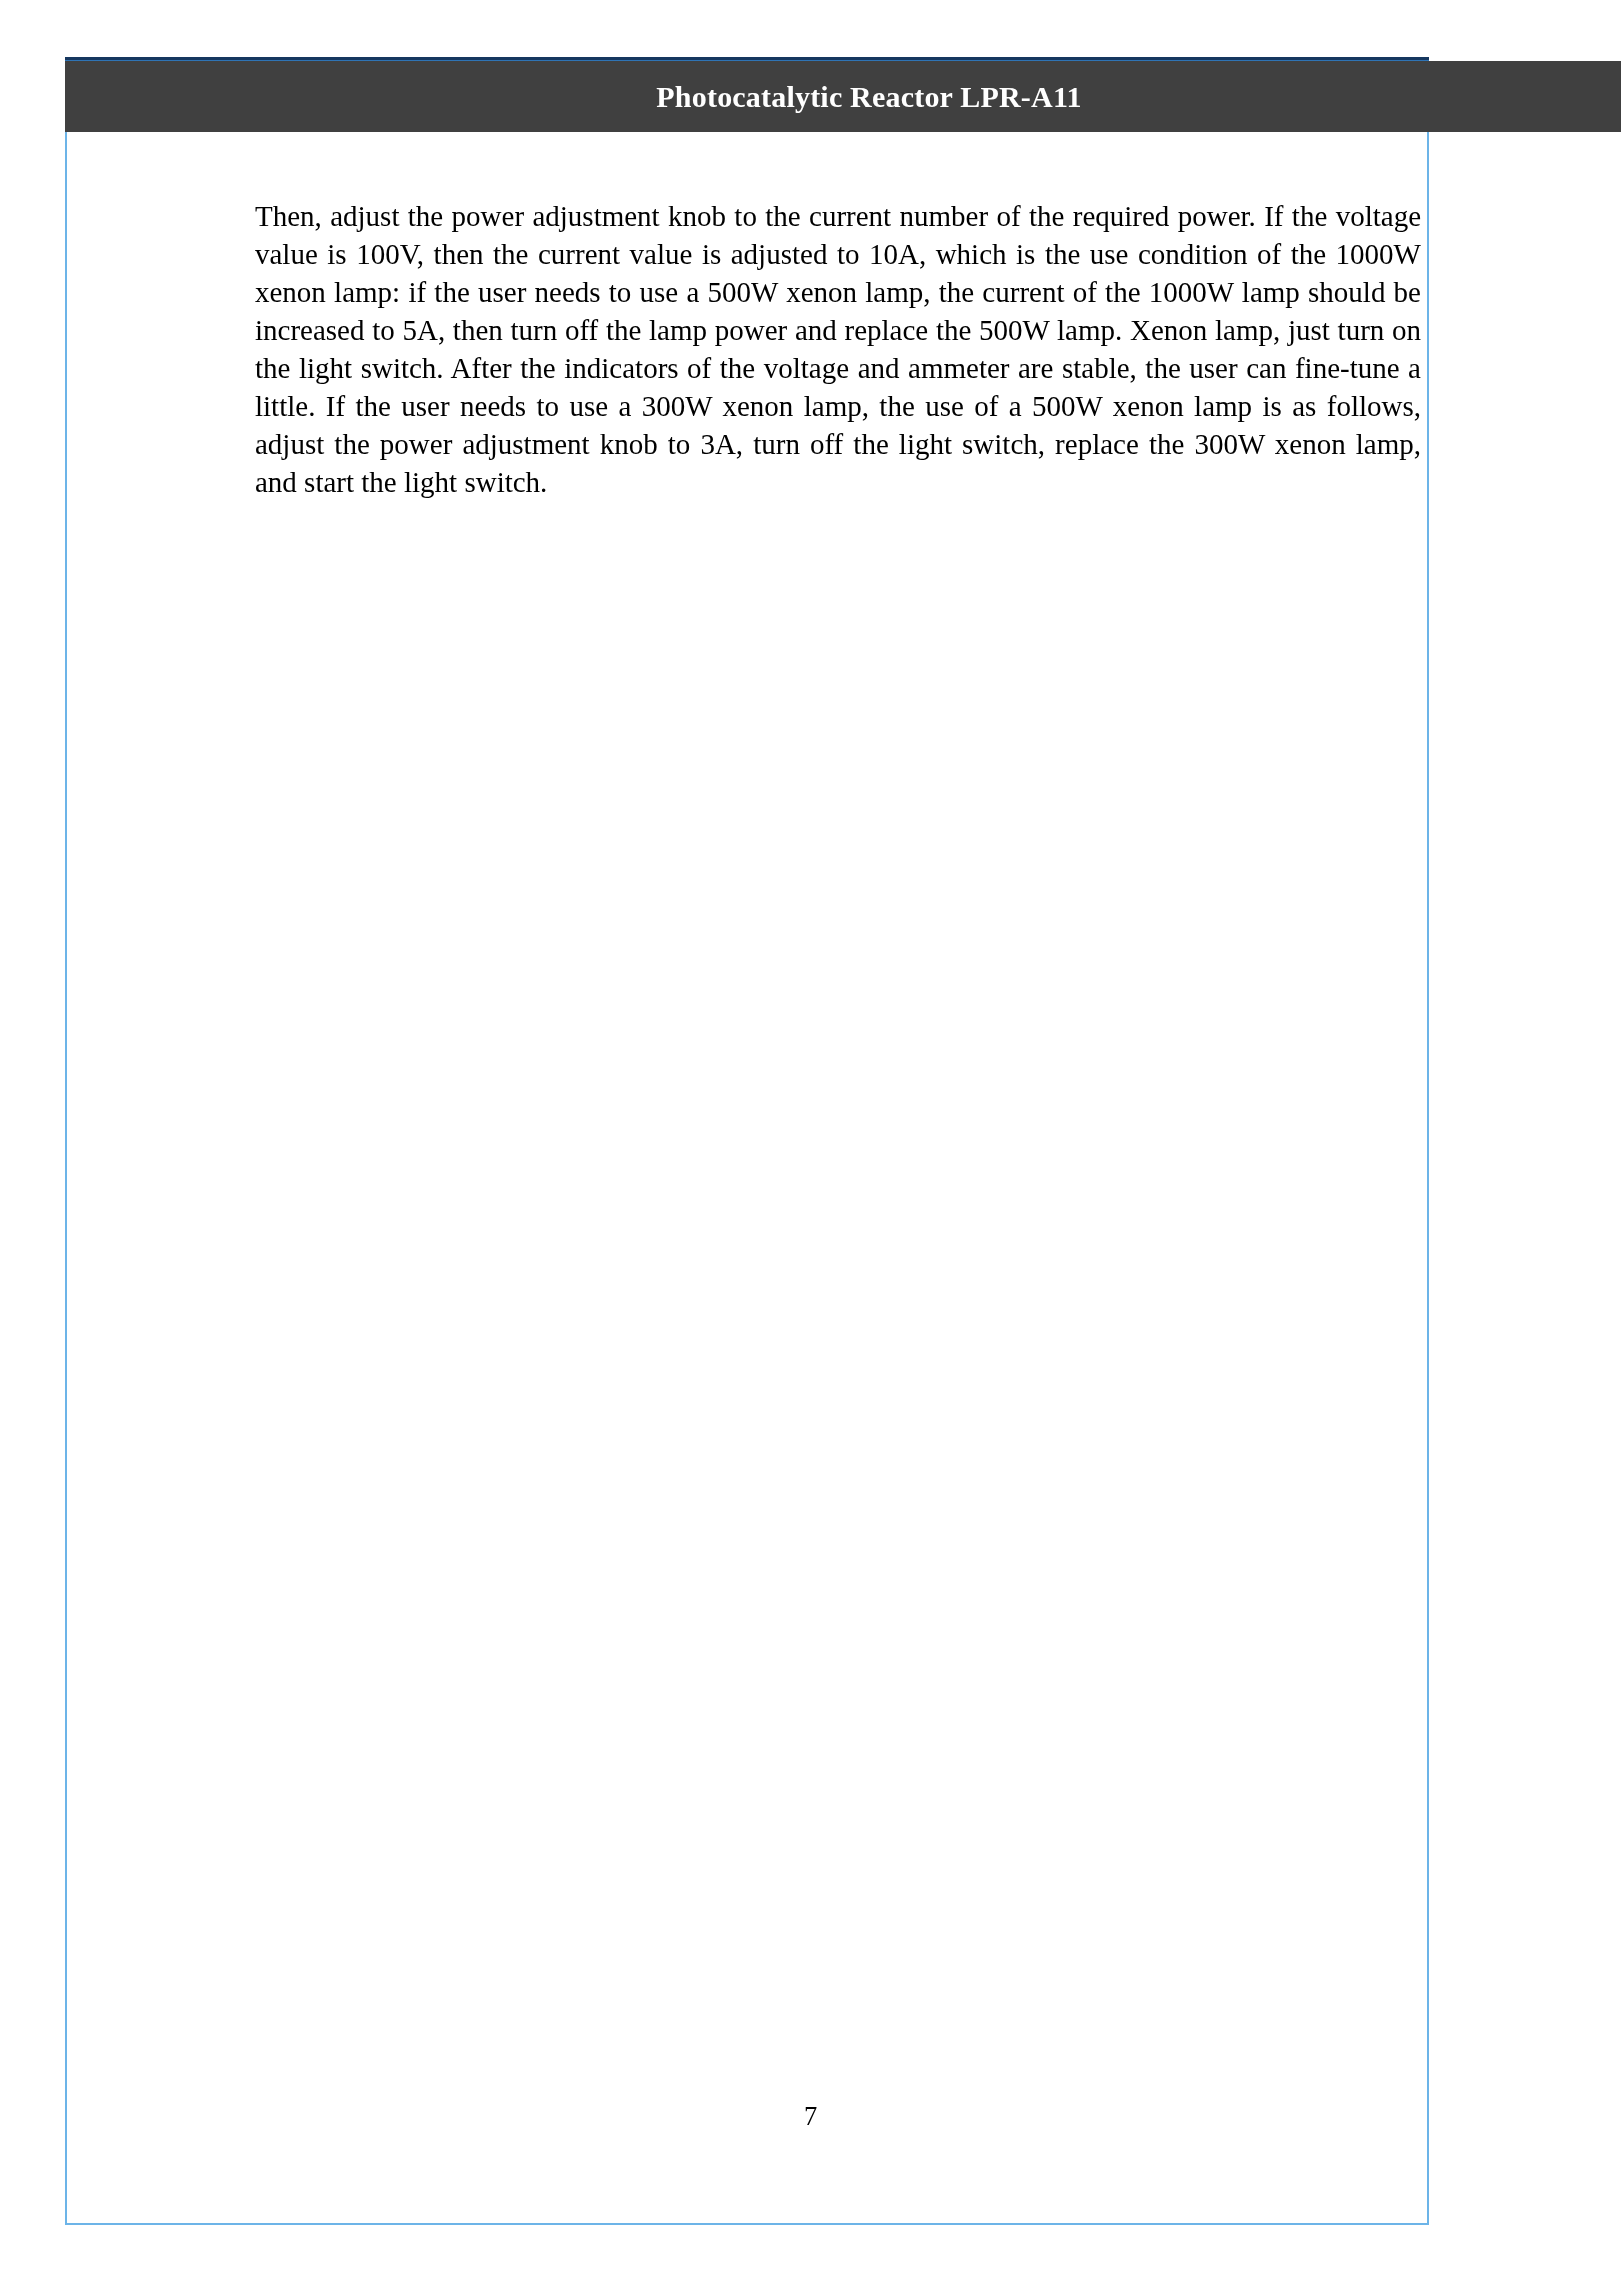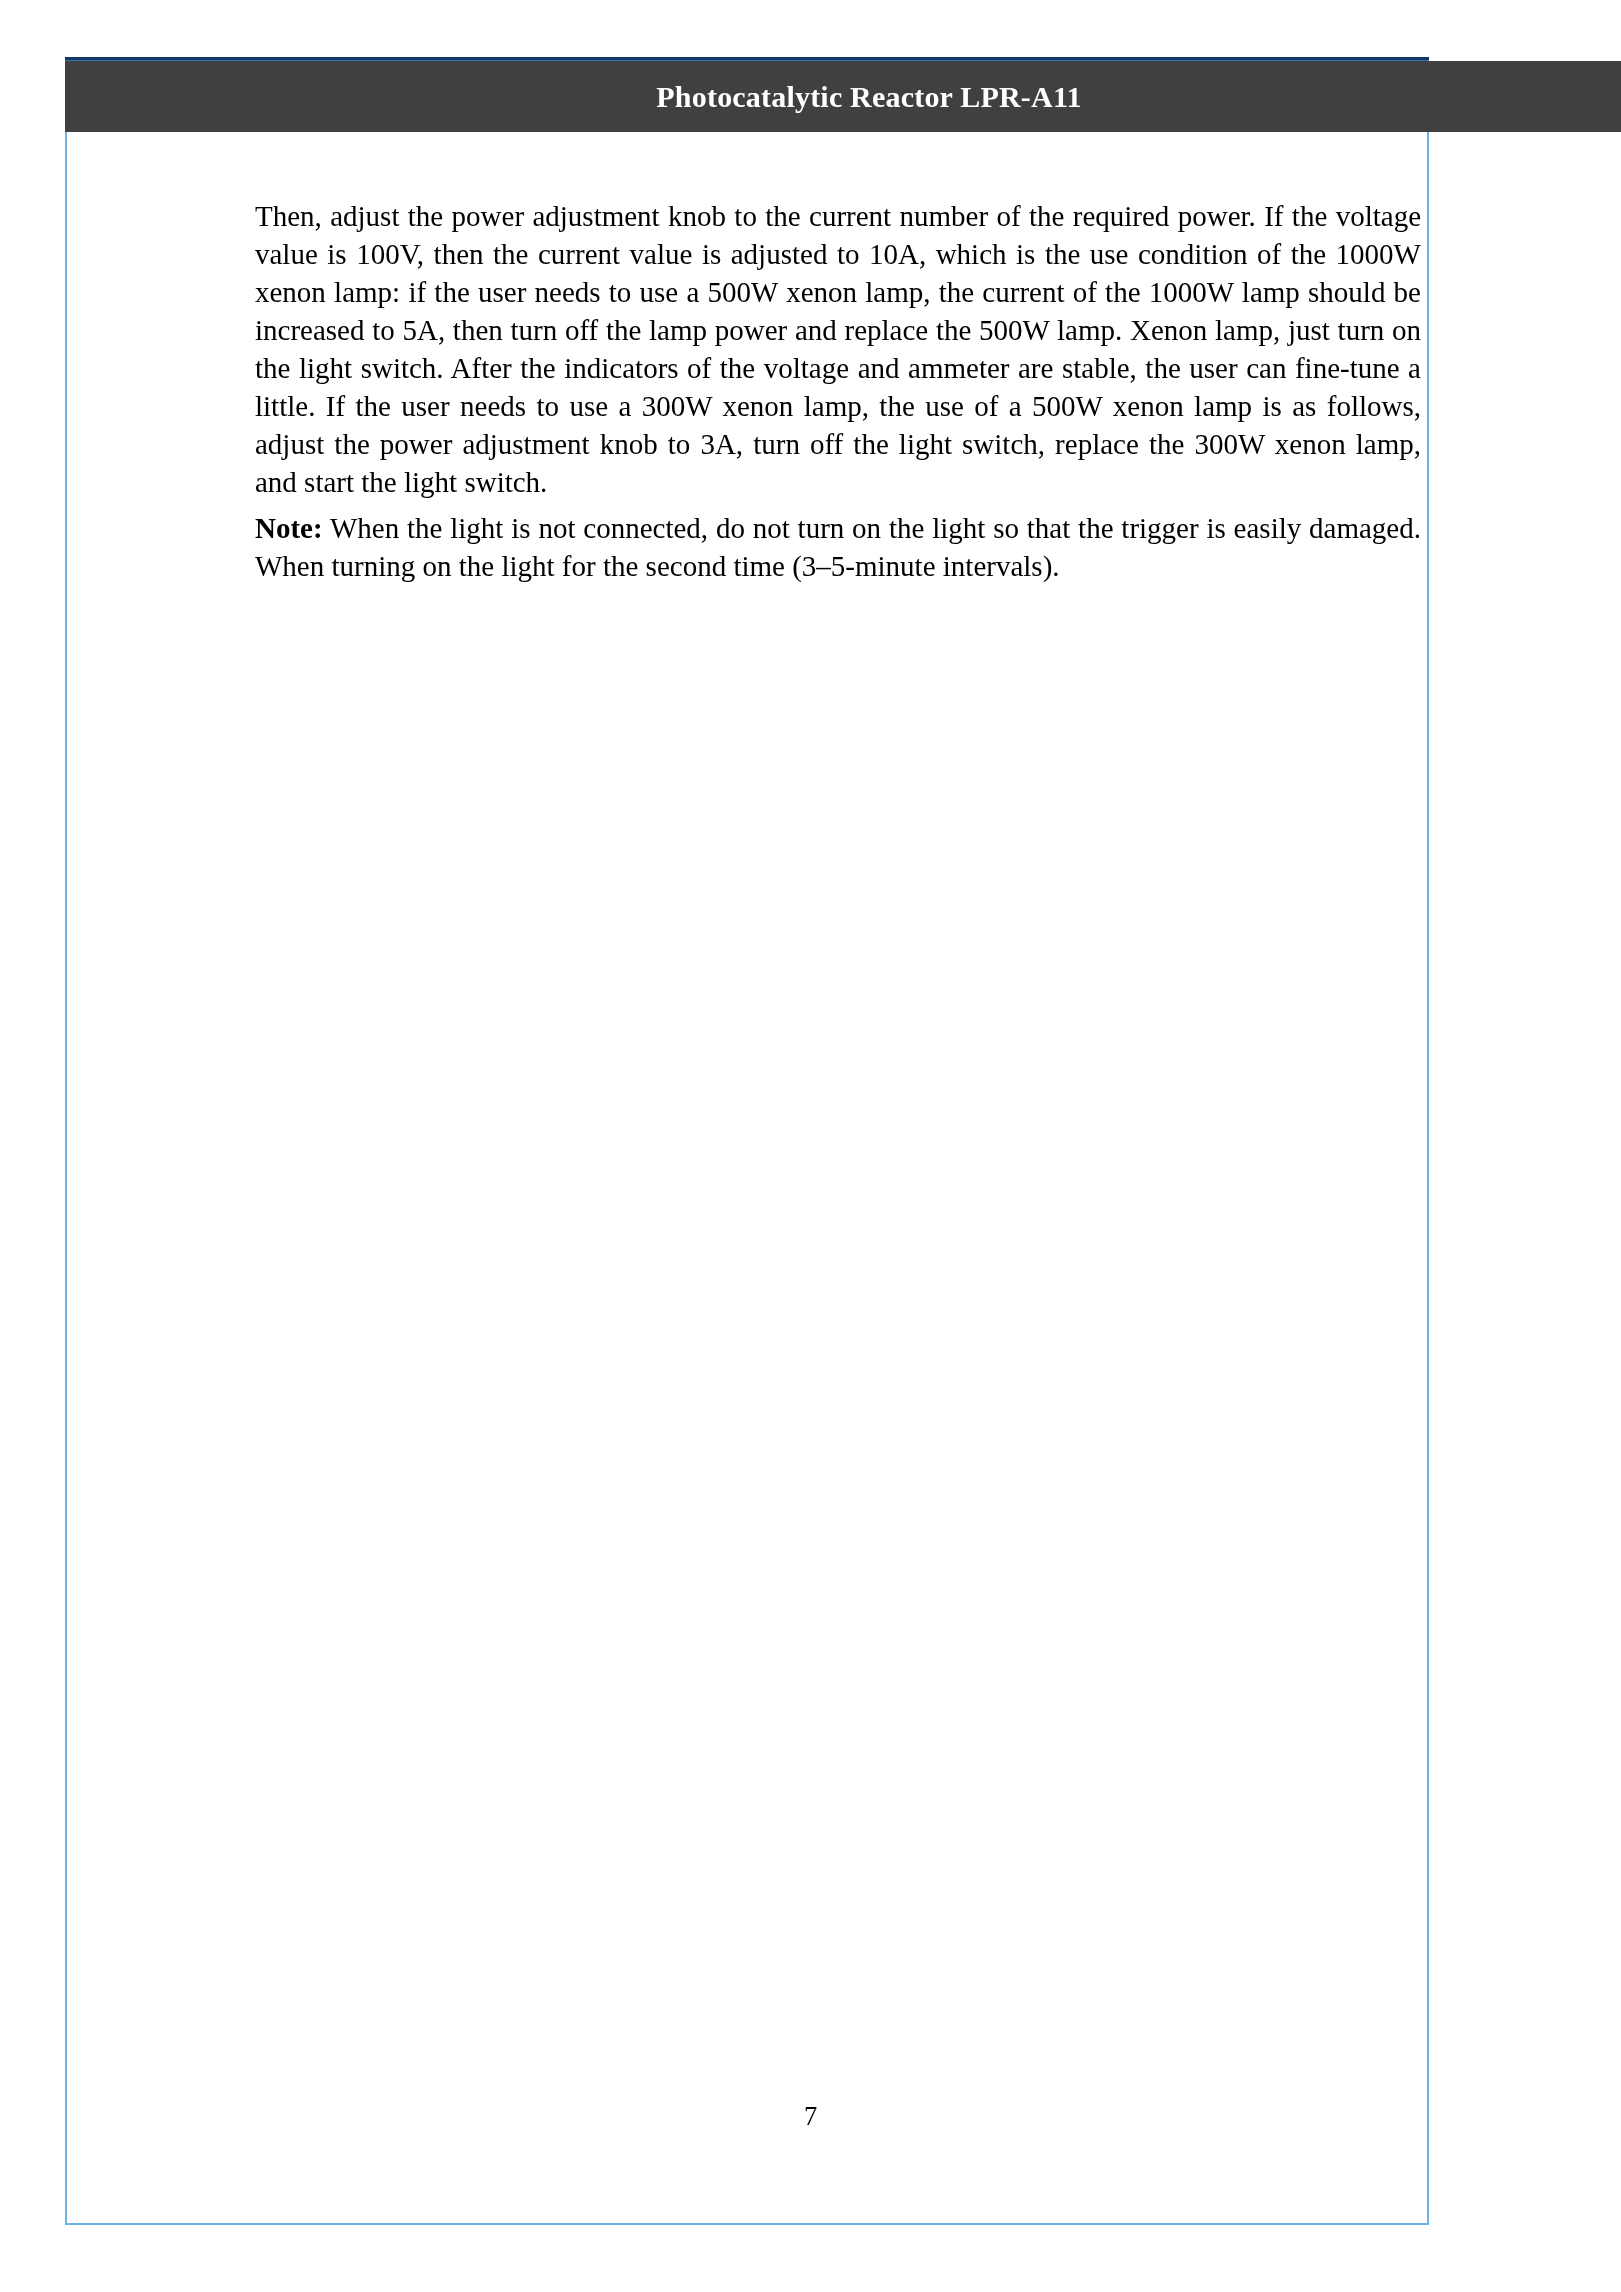--- a/index.html
+++ b/index.html
@@ -119,17 +119,16 @@
 
 <div class="header-accent-dark"></div>
 <div class="header-accent-light"></div>
 
 <div class="header-band">
   <div class="header-title">Photocatalytic Reactor LPR-A11</div>
 </div>
 
 <div class="content">
   <p class="body-paragraph">Then, adjust the power adjustment knob to the current number of the required power. If the voltage value is 100V, then the current value is adjusted to 10A, which is the use condition of the 1000W xenon lamp: if the user needs to use a 500W xenon lamp, the current of the 1000W lamp should be increased to 5A, then turn off the lamp power and replace the 500W lamp. Xenon lamp, just turn on the light switch. After the indicators of the voltage and ammeter are stable, the user can fine-tune a little. If the user needs to use a 300W xenon lamp, the use of a 500W xenon lamp is as follows, adjust the power adjustment knob to 3A, turn off the light switch, replace the 300W xenon lamp, and start the light switch.</p>
-  <p class="body-paragraph last-line-natural"><span class="note-label">Note:</span><span> When the light is not connected, do not turn on the light so that the trigger is easily damaged. When turning on the light for the second time (3–5-minute intervals).</span></p>
 </div>
 
 <div class="page-number">7</div>
 
 
 </body></html>

